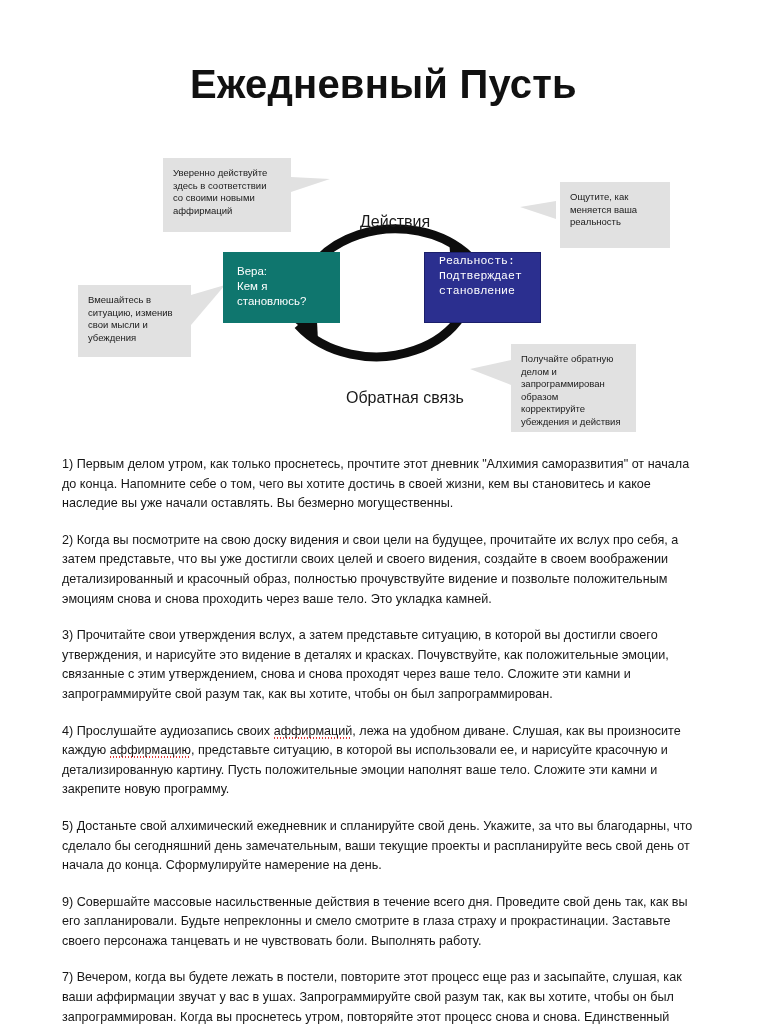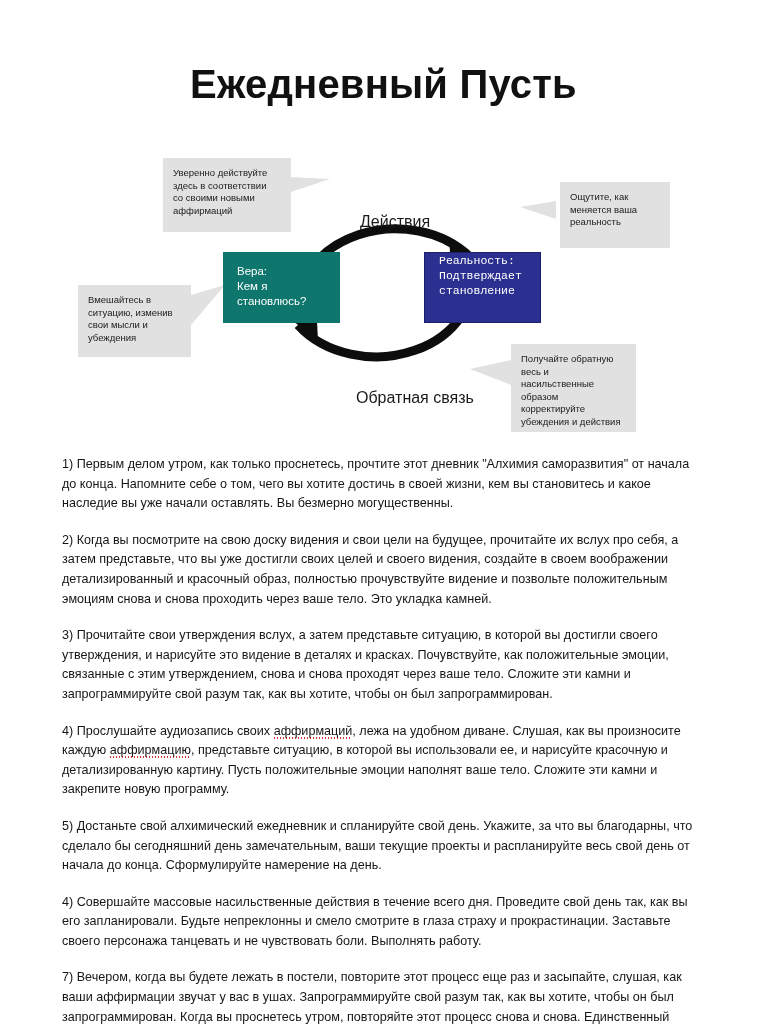--- a/index.html
+++ b/index.html
@@ -52,21 +52,21 @@
   }
 
   .cycle-label {
     position: absolute;
     font-size: 16px;
     color: #1a1a1a;
     white-space: nowrap;
     margin-top: 18px;
   }
   .cycle-label.top { left: 360px; top: 50px; }
-  .cycle-label.bottom { left: 356px; top: 226px; text-align: right; }
+  .cycle-label.bottom { left: 346px; top: 226px; text-align: right; }
 
   
   .node {
     position: absolute;
     box-sizing: border-box;
     color: #ffffff;
     font-size: 11.5px;
     line-height: 15px;
     padding: 12px 0 0 14px;
   }
@@ -187,31 +187,31 @@
 
     <div class="callout callout-l">
       <span class="cline">Вмешайтесь в</span>
       <span class="cline">ситуацию, изменив</span>
       <span class="cline">свои мысли и</span>
       <span class="cline">убеждения</span>
     </div>
 
     <div class="callout callout-br">
       <span class="cline">Получайте обратную</span>
-      <span class="cline">весь и</span>
-      <span class="cline">насильственные</span>
+      <span class="cline">делом и</span>
+      <span class="cline">запрограммирован</span>
       <span class="cline">образом</span>
       <span class="cline">корректируйте</span>
       <span class="cline">убеждения и действия</span>
     </div>
   </div>
 
   <div class="body-text">
     <p class="para">1) Первым делом утром, как только проснетесь, прочтите этот дневник "Алхимия саморазвития" от начала до конца. Напомните себе о том, чего вы хотите достичь в своей жизни, кем вы становитесь и какое наследие вы уже начали оставлять. Вы безмерно могущественны.</p>
     <p class="para">2) Когда вы посмотрите на свою доску видения и свои цели на будущее, прочитайте их вслух про себя, а затем представьте, что вы уже достигли своих целей и своего видения, создайте в своем воображении детализированный и красочный образ, полностью прочувствуйте видение и позвольте положительным эмоциям снова и снова проходить через ваше тело. Это укладка камней.</p>
     <p class="para">3) Прочитайте свои утверждения вслух, а затем представьте ситуацию, в которой вы достигли своего утверждения, и нарисуйте это видение в деталях и красках. Почувствуйте, как положительные эмоции, связанные с этим утверждением, снова и снова проходят через ваше тело. Сложите эти камни и запрограммируйте свой разум так, как вы хотите, чтобы он был запрограммирован.</p>
     <p class="para"><span>4) Прослушайте аудиозапись своих </span><span class="sp">аффирмаций</span><span>, лежа на удобном диване. Слушая, как вы произносите каждую </span><span class="sp">аффирмацию</span><span>, представьте ситуацию, в которой вы использовали ее, и нарисуйте красочную и детализированную картину. Пусть положительные эмоции наполнят ваше тело. Сложите эти камни и закрепите новую программу.</span></p>
     <p class="para">5) Достаньте свой алхимический ежедневник и спланируйте свой день. Укажите, за что вы благодарны, что сделало бы сегодняшний день замечательным, ваши текущие проекты и распланируйте весь свой день от начала до конца. Сформулируйте намерение на день.</p>
-    <p class="para">4) Совершайте массовые насильственные действия в течение всего дня. Проведите свой день так, как вы его запланировали. Будьте непреклонны и смело смотрите в глаза страху и прокрастинации. Заставьте своего персонажа танцевать и не чувствовать боли. Выполнять работу.</p>
+    <p class="para">9) Совершайте массовые насильственные действия в течение всего дня. Проведите свой день так, как вы его запланировали. Будьте непреклонны и смело смотрите в глаза страху и прокрастинации. Заставьте своего персонажа танцевать и не чувствовать боли. Выполнять работу.</p>
     <p class="para">7) Вечером, когда вы будете лежать в постели, повторите этот процесс еще раз и засыпайте, слушая, как ваши аффирмации звучат у вас в ушах. Запрограммируйте свой разум так, как вы хотите, чтобы он был запрограммирован. Когда вы проснетесь утром, повторяйте этот процесс снова и снова. Единственный способ, которым вы можете не получить того, чего хотите в жизни, - это не заниматься этим процессом.</p>
   </div>
 
 </div>
 
 </body></html>

